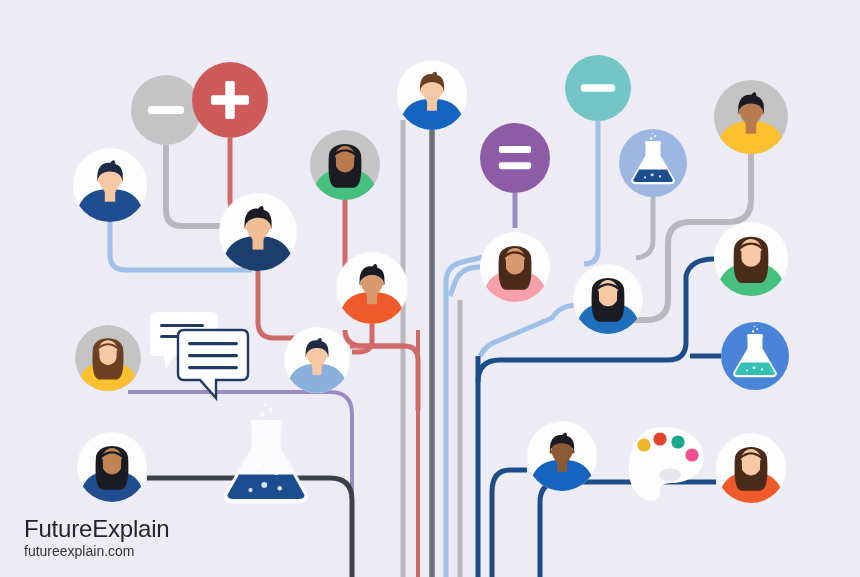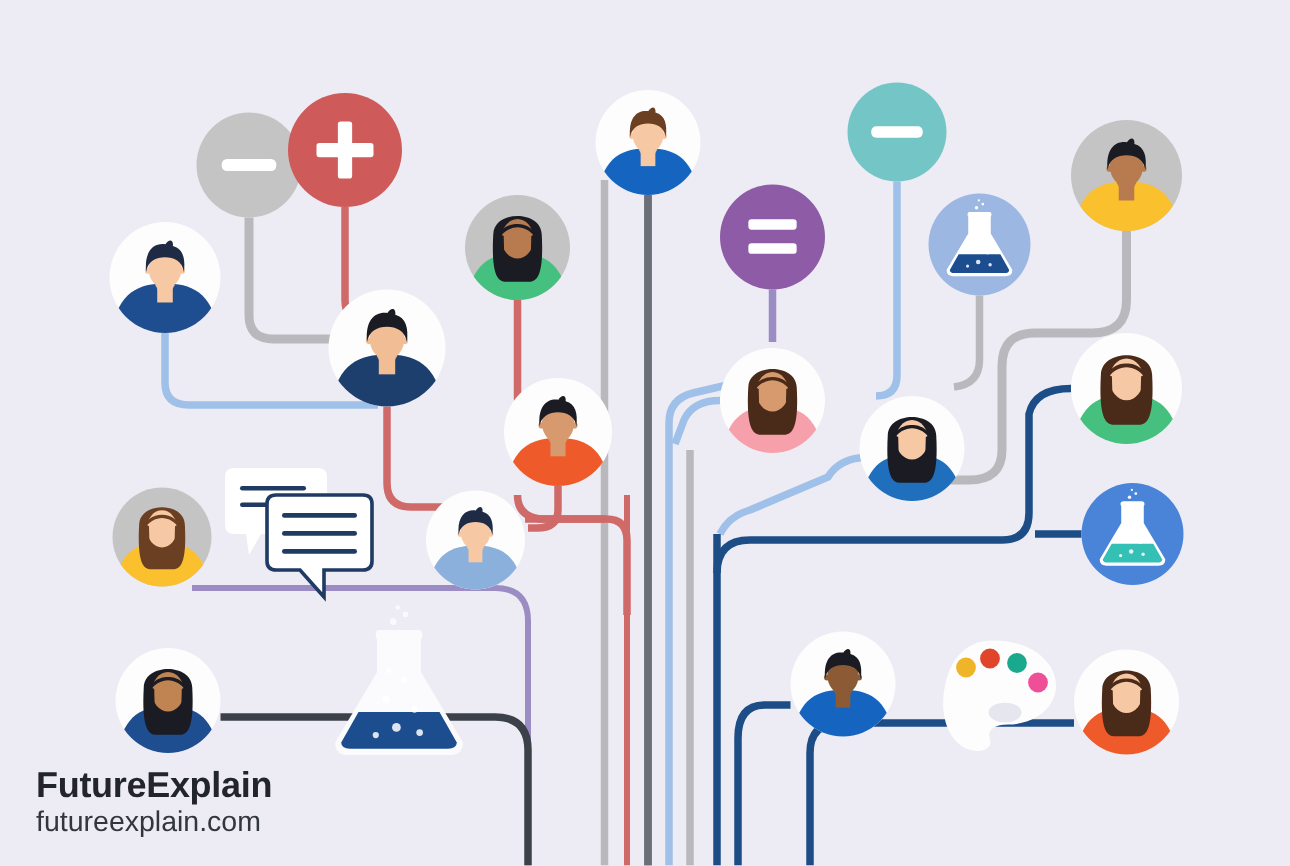--- a/index.html
+++ b/index.html
@@ -9,25 +9,25 @@
     font-family:"Liberation Sans",sans-serif;
     position:relative;
   }
   #stage{position:absolute;inset:0;width:860px;height:577px;}
   #stage svg{display:block;width:860px;height:577px;}
   .logo{
     position:absolute;left:24px;bottom:18px;
     line-height:1.05;
   }
   .logo-name{
-    font-size:24px;font-weight:bold;color:#22252b;
+    font-size:24px;font-weight:normal;color:#22252b;
     letter-spacing:-0.2px;
   }
   .logo-url{
-    font-size:19px;color:#33363d;margin-top:3px;
+    font-size:14px;color:#33363d;margin-top:3px;
   }
 </style>
 </head>
 <body style="background: rgb(237, 236, 244);">
 
 <div id="stage">
   <svg viewBox="0 0 860 577" xmlns="http://www.w3.org/2000/svg">
     <defs>
       
     </defs>

